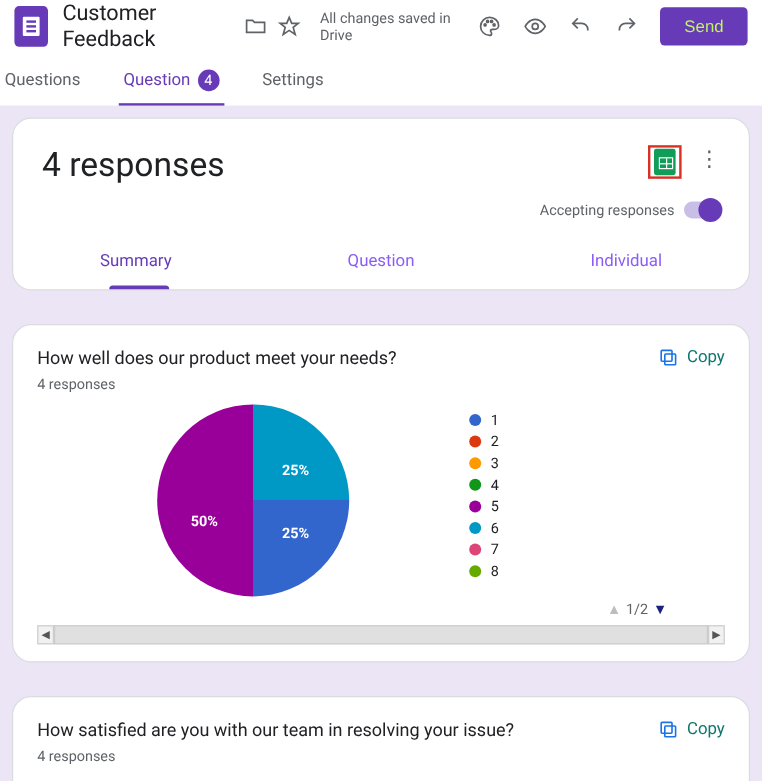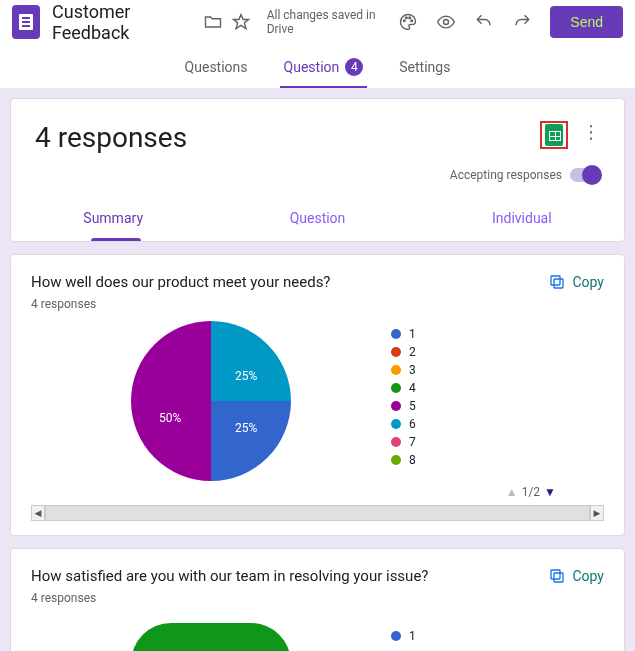--- a/index.html
+++ b/index.html
@@ -7,47 +7,47 @@
   .header { display: flex; align-items: center; padding: 1px 12px; gap: 8px; }
   .logo { width: 28px; height: 34px; background: #673ab7; border-radius: 4px; display: flex; align-items: center; justify-content: center; flex-shrink:0; }
   .logo-inner { width: 14px; height: 16px; background: #fff; border-radius: 1px; position: relative; }
   .logo-inner::before { content:""; position:absolute; left:3px; top:3px; width:8px; height:2px; background:#673ab7; box-shadow: 0 4px 0 #673ab7, 0 8px 0 #673ab7; }
   .title { font-size: 18px; color:#202124; margin-left:4px; }
   .hdr-icon { width:20px; height:20px; color:#5f6368; display:flex; align-items:center; justify-content:center; cursor:pointer; }
   .hdr-icon svg { width:20px; height:20px; stroke:#5f6368; fill:none; stroke-width:1.7; }
   .save-text { font-size:12px; color:#5f6368; margin-left:8px; margin-right:auto; }
   .right-icons { display:flex; align-items:center; gap:18px; }
   .send-btn { background:#673ab7; color:#bef264; border:none; border-radius:4px; padding:8px 20px; font-size:14px; font-weight:500; cursor:pointer; }
-  .tabs { display:flex; justify-content:center; gap:28px; padding: 6px 0 0 0; border-bottom: none; }
+  .tabs { display:flex; justify-content:flex-start; gap:28px; padding: 6px 0 0 0; border-bottom: none; }
   .tab { font-size:14px; color:#5f6368; padding:8px 4px 10px; cursor:pointer; display:flex; align-items:center; gap:6px; border-bottom: 2px solid transparent; }
   .tab.active { color:#673ab7; border-bottom-color:#673ab7; }
   .badge { background:#673ab7; color:#fff; border-radius:50%; width:18px; height:18px; font-size:12px; display:flex; align-items:center; justify-content:center; }
   .workspace { background:#ece5f5; padding:10px; }
-  .card { background:#fff; border:1px solid #dadce0; border-radius:4px; margin-bottom:12px; }
+  .card { background:#fff; border:1px solid #dadce0; border-radius:16px; margin-bottom:28px; }
   .resp-head { padding: 22px 24px 8px; display:flex; align-items:flex-start; }
   .resp-title { font-size:28px; font-weight:400; flex:1; }
   .sheets-btn { width:28px; height:28px; border:2px solid #d93025; display:flex; align-items:center; justify-content:center; cursor:pointer; margin-right:14px; }
   .sheets-inner { width:18px; height:22px; background:#0f9d58; border-radius:2px; position:relative; }
   .sheets-inner::after { content:""; position:absolute; left:4px; top:7px; width:10px; height:8px; background: linear-gradient(#fff,#fff) center/10px 1px no-repeat, linear-gradient(#fff,#fff) center/1px 8px no-repeat; border:1px solid #fff; }
   .more-icon { cursor:pointer; color:#5f6368; font-size:18px; }
   .accept-row { display:flex; justify-content:flex-end; align-items:center; padding:6px 24px 16px; gap:8px; font-size:12px; color:#5f6368; }
   .toggle { width:30px; height:14px; background:#c9bfe6; border-radius:10px; position:relative; cursor:pointer; }
   .toggle::after { content:""; position:absolute; right:-2px; top:-3px; width:20px; height:20px; background:#673ab7; border-radius:50%; }
   .subtabs { display:flex; border-top:0; }
   .subtab { flex:1; text-align:center; font-size:14px; color:#8b5cf6; padding:12px 0; cursor:pointer; }
   .subtab.active { color:#673ab7; }
   .subtab-underline { height:3px; background:#673ab7; width:50px; margin:0 0 0 80px; border-radius:3px 3px 0 0; }
   .q-card { padding:18px 20px 14px; }
   .q-head { display:flex; align-items:flex-start; }
   .q-title { font-size:15px; flex:1; }
   .copy-btn { display:flex; align-items:center; gap:6px; color:#0f766e; font-size:14px; cursor:pointer; }
   .copy-btn svg { width:18px; height:18px; stroke:#1a73e8; fill:none; stroke-width:1.8; }
   .q-sub { font-size:12px; color:#5f6368; margin-top:6px; }
   .chart-area { display:flex; margin-top:10px; }
-  .pie-wrap { flex:0 0 360px; display:flex; justify-content:center; position:relative; }
+  .pie-wrap { flex:0 0 360px; display:flex; justify-content:center; position:relative;font-weight:bold; }
   .pie { width:160px; height:160px; border-radius:50%; position:relative; }
   .pie-label { position:absolute; color:#fff; font-size:12px; }
   .legend { padding-top:4px; font-size:12px; color:#202124; }
   .legend-row { display:flex; align-items:center; gap:8px; height:18px; }
   .dot { width:10px; height:10px; border-radius:50%; }
   .pager { display:flex; justify-content:flex-end; align-items:center; gap:4px; font-size:12px; color:#5f6368; padding-right:48px; margin-top:4px; }
   .pager .tri { font-size:12px; }
   .scroll-row { display:flex; align-items:center; gap:0; margin-top:6px; }
   .scroll-arrow { width:14px; height:16px; background:#f1f1f1; border:1px solid #ccc; display:flex; align-items:center; justify-content:center; font-size:9px; color:#555; cursor:pointer; }
   .scroll-track { flex:1; height:16px; background:#e0e0e0; border:1px solid #ccc; }

